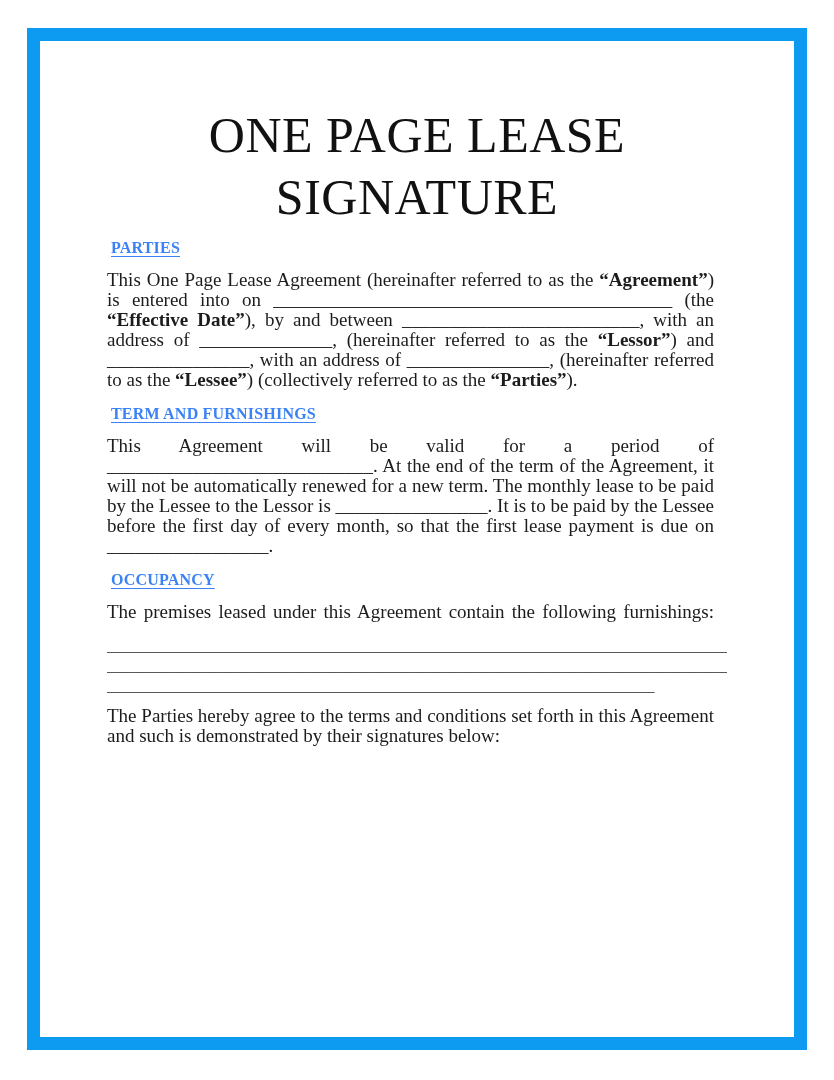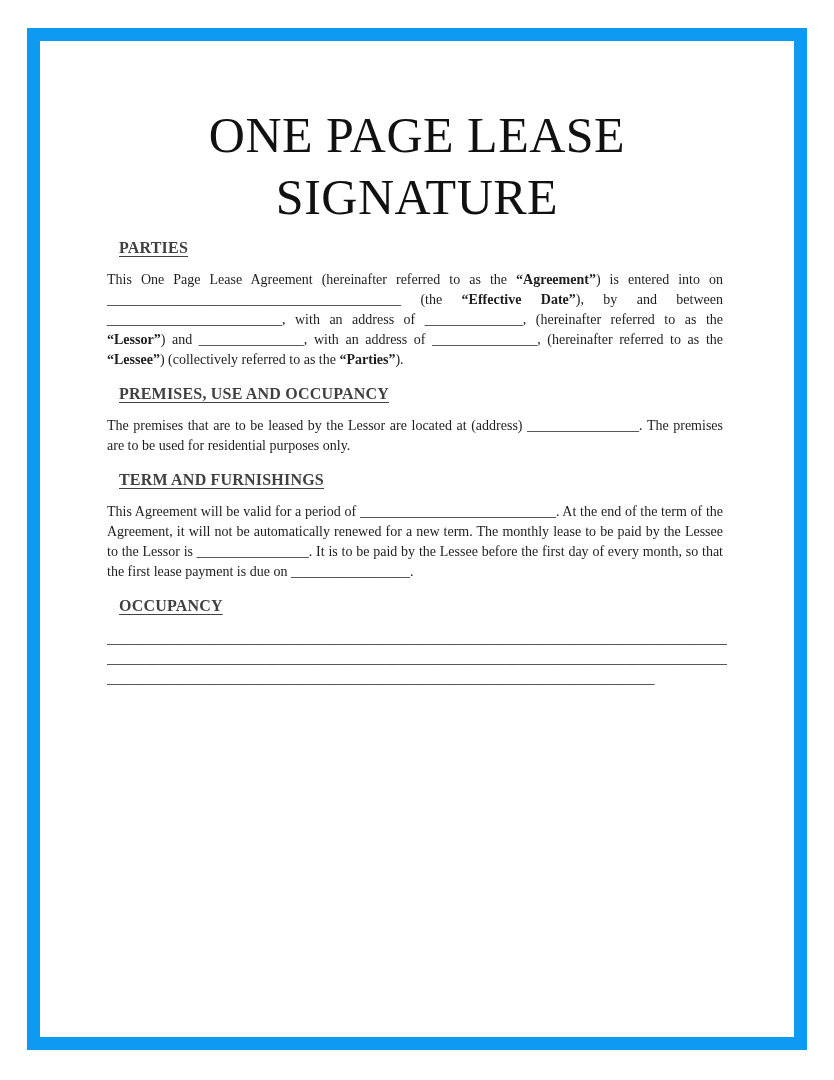--- a/index.html
+++ b/index.html
@@ -34,28 +34,28 @@
     margin: 0 0 10px 0;
     color: #111111;
   }
   h2.sec-heading {
     font-size: 16px;
     line-height: 20px;
     font-weight: bold;
     text-decoration: underline;
     text-underline-offset: 3px;
     letter-spacing: 0.2px;
-    margin: 0 0 12px 12px;
-    color: #404040;
+    margin: 0 0 12px 4px;
+    color: #3b82f6;
   }
   p.body-para {
-    font-size: 14px;
+    font-size: 19px;
     line-height: 20px;
     text-align: justify;
-    margin: 0 4px 14px 0;
+    margin: 0 13px 14px 0;
     font-family: Liberation Serif, serif;
   }
   p.body-para b { font-weight: bold; }
   .justify-last { text-align-last: justify; }
   .rules { margin: 6px 0 10px 0; }
   .rule-line {
     font-size: 15px;
     line-height: 20px;
     white-space: nowrap;
     overflow: hidden;
@@ -71,39 +71,37 @@
     <h1 class="title">
       <span>ONE PAGE LEASE</span><br>
       <span>SIGNATURE</span>
     </h1>
 
     <div class="section">
       <h2 class="sec-heading">PARTIES</h2>
       <p class="body-para"><span>This One Page Lease Agreement (hereinafter referred to as the </span><b>“Agreement”</b><span>) is entered into on </span><span>__________________________________________</span><span> (the </span><b>“Effective Date”</b><span>), by and between </span><span>_________________________</span><span>, with an address of </span><span>______________</span><span>, (hereinafter referred to as the </span><b>“Lessor”</b><span>) and </span><span>_______________</span><span>, with an address of </span><span>_______________</span><span>, (hereinafter referred to as the </span><b>“Lessee”</b><span>) (collectively referred to as the </span><b>“Parties”</b><span>).</span></p>
     </div>
 
-    <div class="section">
-      <h2 class="sec-heading">PREMISES, USE AND OCCUPANCY</h2>
-      <p class="body-para"><span>The premises that are to be leased by the Lessor are located at (address) </span><span>________________</span><span>. The premises are to be used for residential purposes only.</span></p>
-    </div>
 
     <div class="section">
       <h2 class="sec-heading">TERM AND FURNISHINGS</h2>
       <p class="body-para"><span>This Agreement will be valid for a period of </span><span>____________________________</span><span>. At the end of the term of the Agreement, it will not be automatically renewed for a new term. The monthly lease to be paid by the Lessee to the Lessor is </span><span>________________</span><span>. It is to be paid by the Lessee before the first day of every month, so that the first lease payment is due on </span><span>_________________</span><span>.</span></p>
     </div>
 
     <div class="section">
       <h2 class="sec-heading">OCCUPANCY</h2>
     </div>
 
     <div class="section">
+      <p class="body-para justify-last"><span>The premises leased under this Agreement contain the following furnishings:</span></p>
       <div class="rules">
         <div class="rule-line">____________________________________________________________________________________</div>
         <div class="rule-line">____________________________________________________________________________________</div>
         <div class="rule-line">_________________________________________________________________________</div>
       </div>
     </div>
 
     <div class="section">
+      <p class="body-para"><span>The Parties hereby agree to the terms and conditions set forth in this Agreement and such is demonstrated by their signatures below:</span></p>
     </div>
 
   </div>
 </div>
 
 </body></html>

